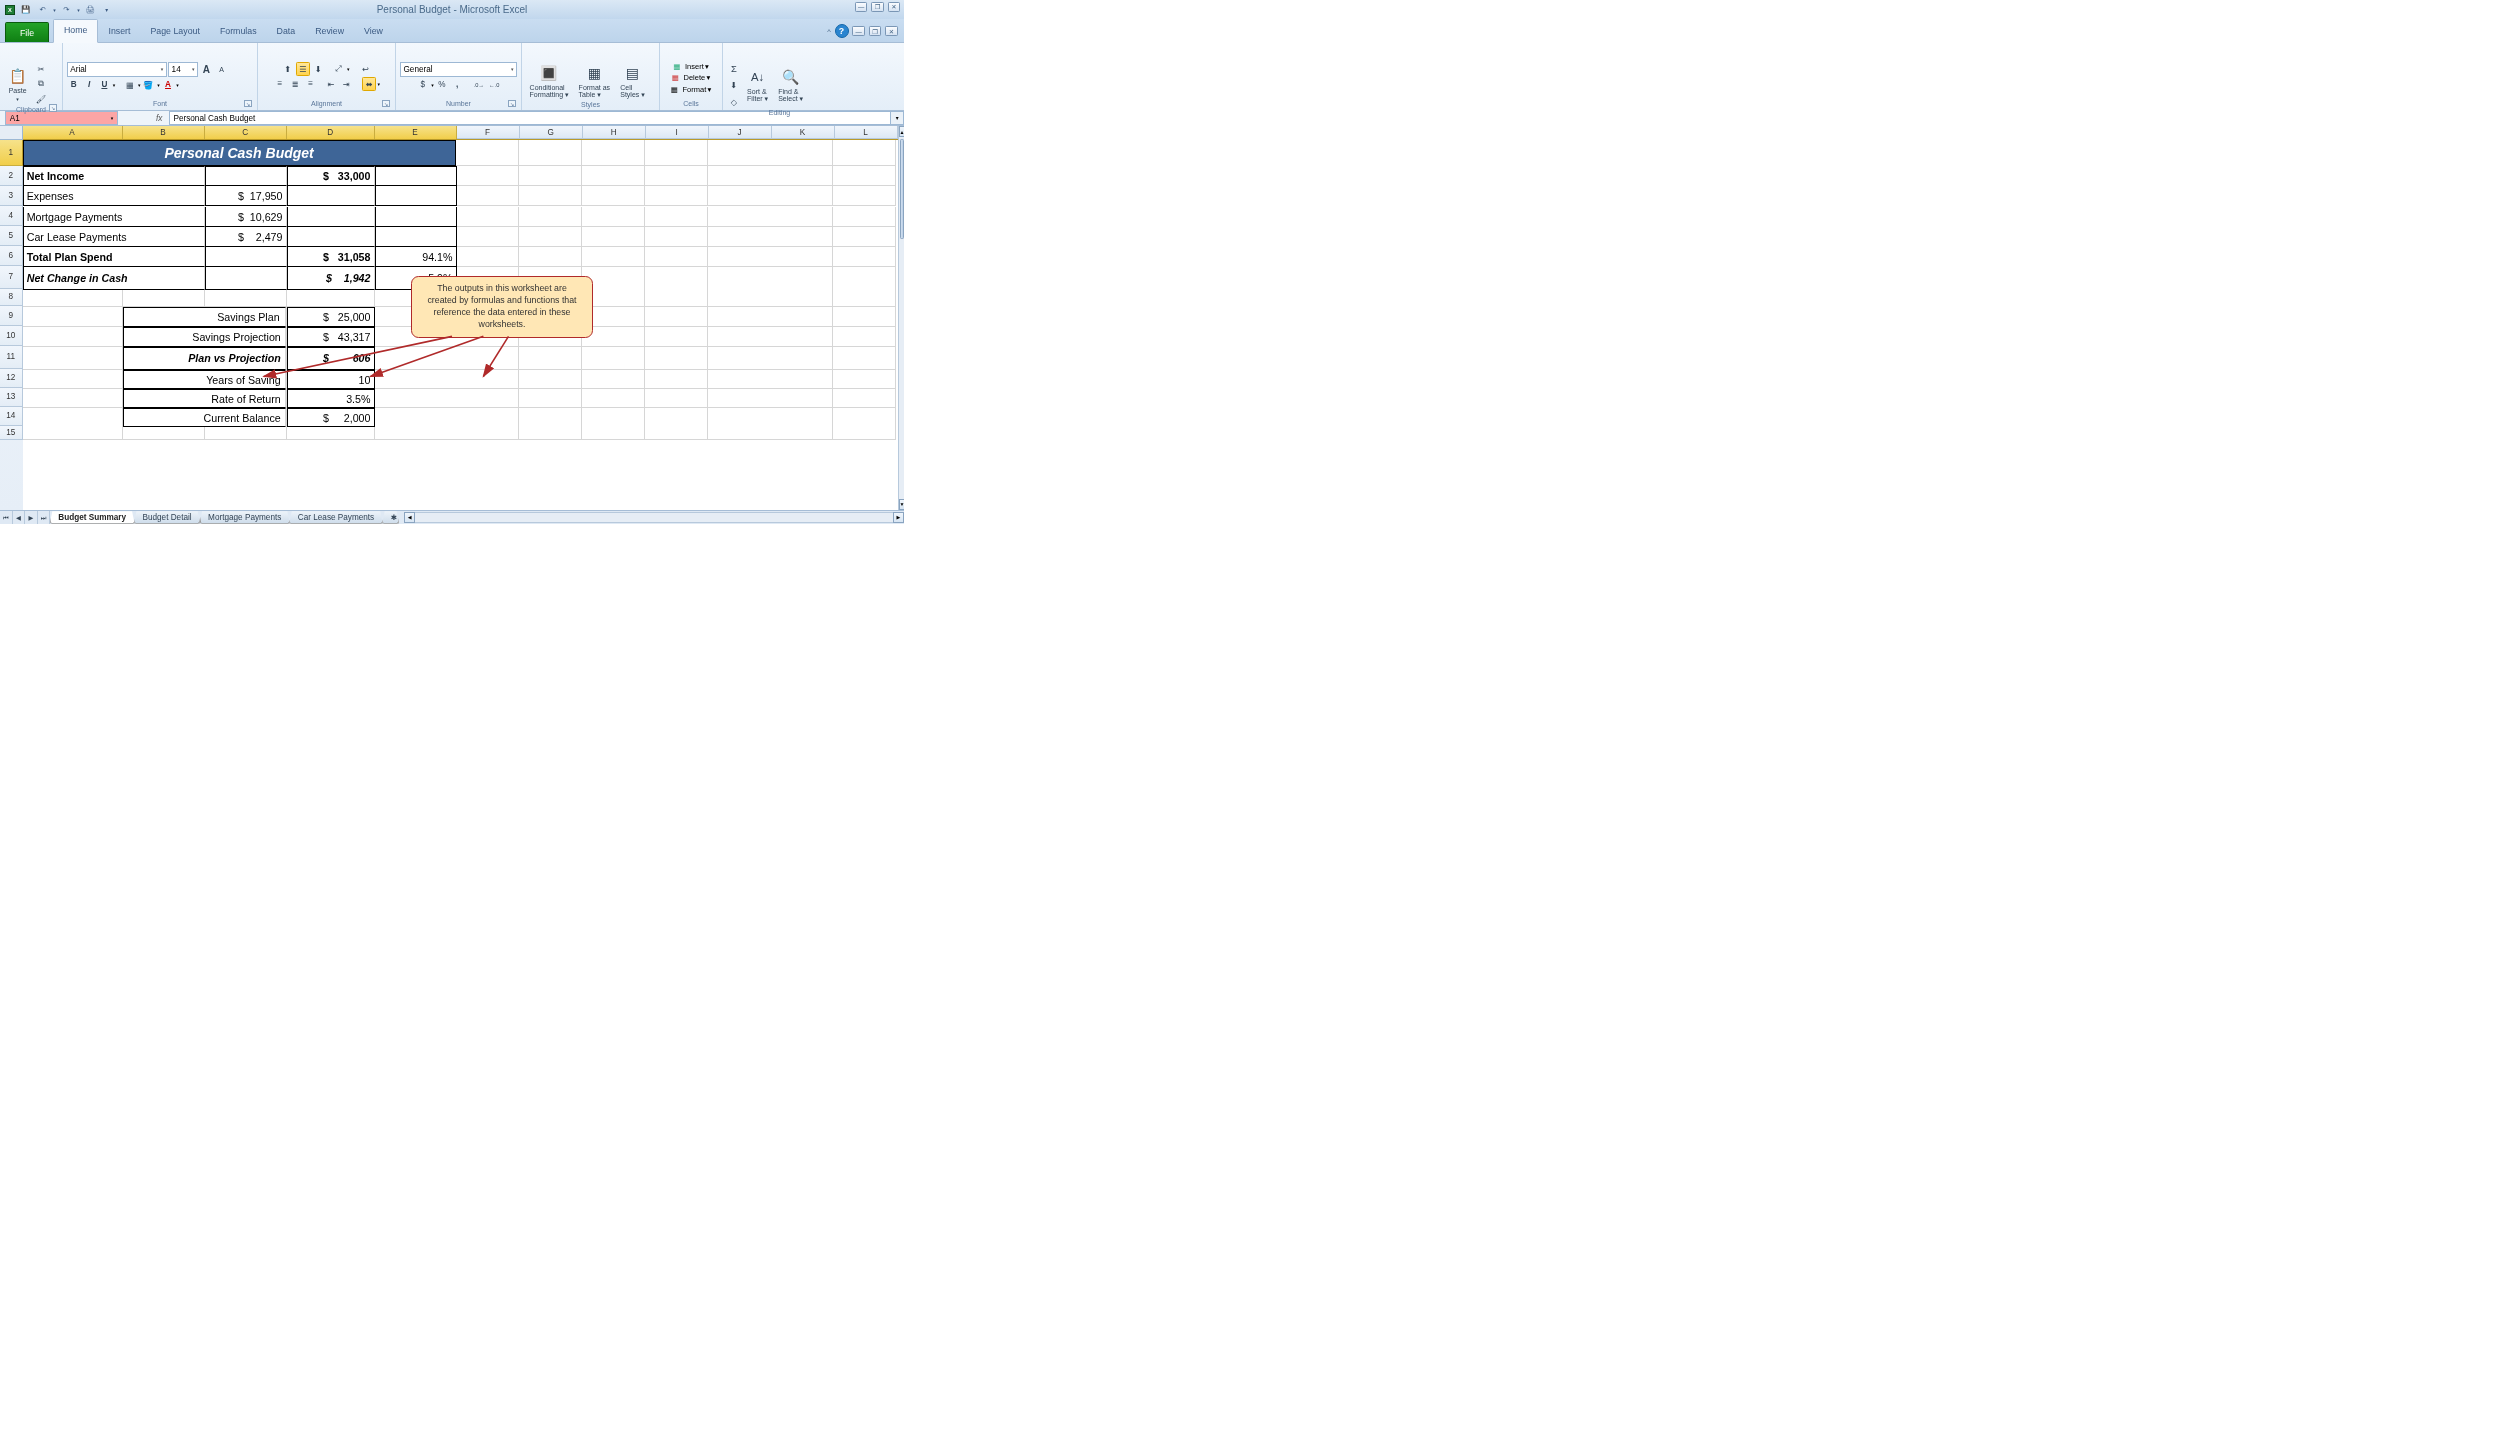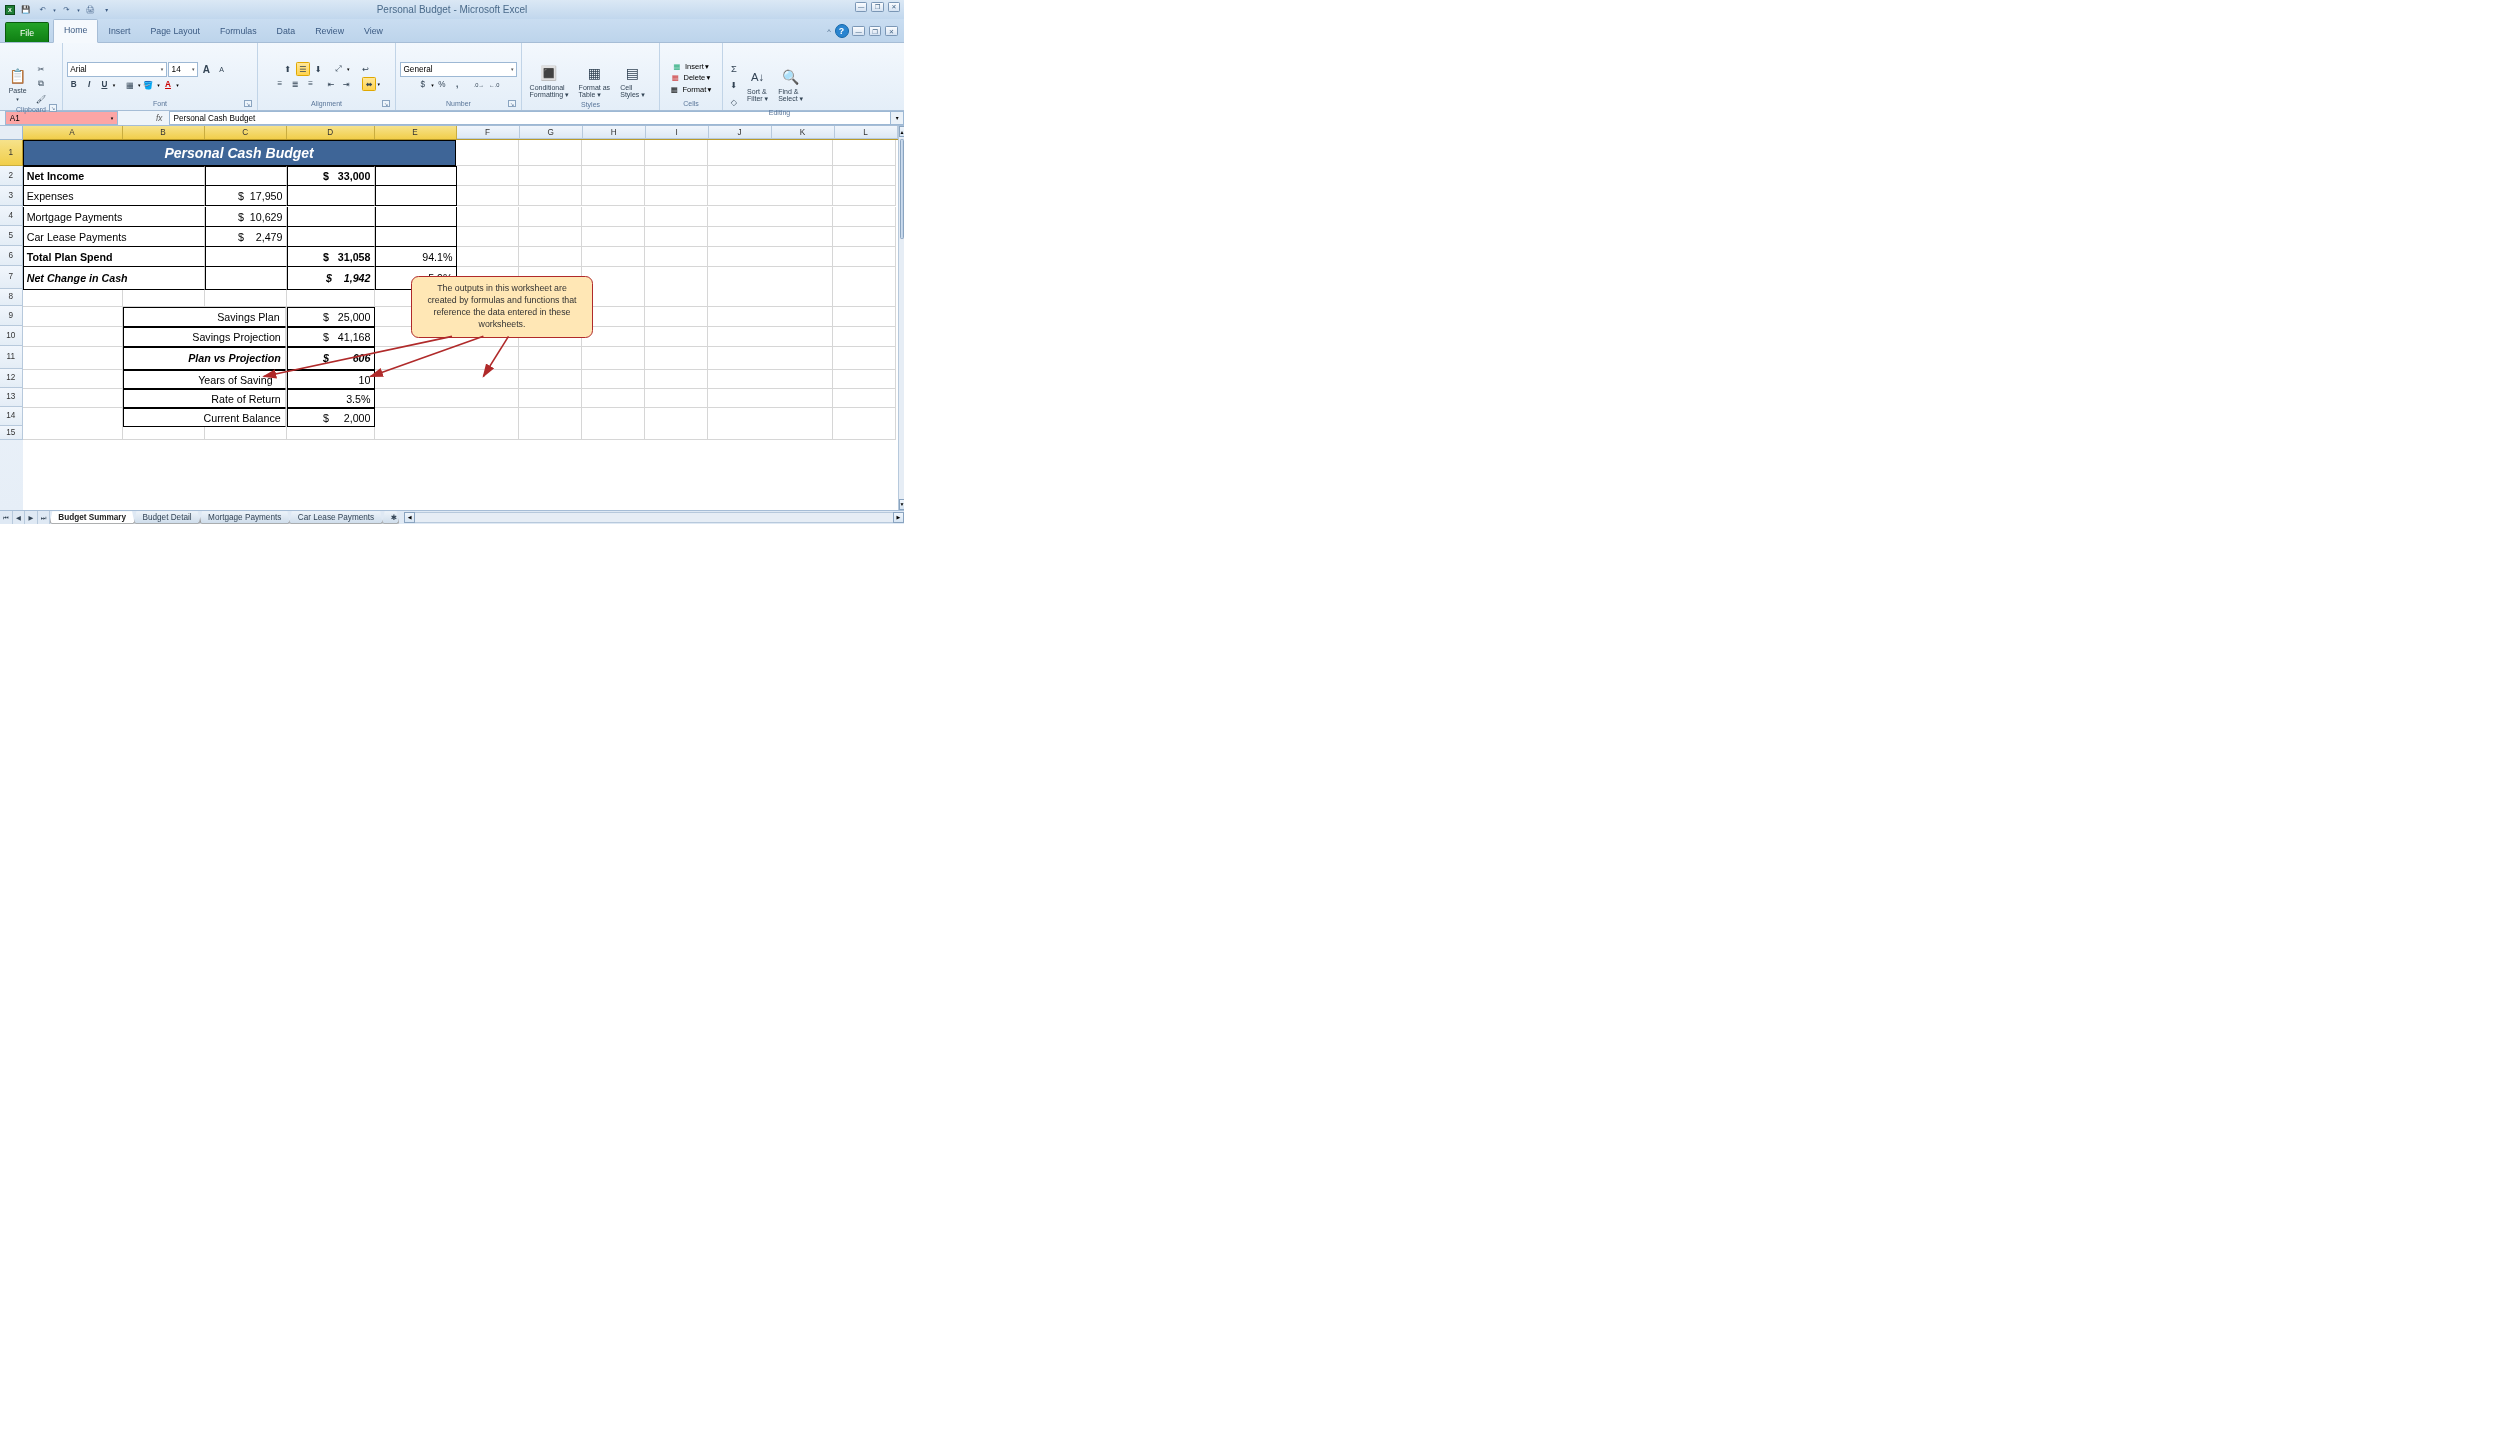--- a/index.html
+++ b/index.html
@@ -530,24 +530,24 @@
           <div class="cell" style="left: 182px; top: 107px; width: 82px; height: 20px; border-left: 0.6px solid rgb(0, 0, 0); border-bottom: 0.6px solid rgb(0, 0, 0);"></div>
           <div class="cell" style="left: 264px; top: 107px; width: 88px; height: 20px; font-weight: bold; border-left: 0.6px solid rgb(0, 0, 0); border-bottom: 0.6px solid rgb(0, 0, 0); justify-content: flex-end; white-space: pre;">$   31,058</div>
           <div class="cell" style="left: 352px; top: 107px; width: 82px; height: 20px; border-left: 0.6px solid rgb(0, 0, 0); border-bottom: 0.6px solid rgb(0, 0, 0); border-right: 0.6px solid rgb(0, 0, 0); justify-content: flex-end;">94.1%</div>
           <div class="cell" style="left: 0px; top: 127px; width: 182px; height: 22.6px; font-weight: bold; font-style: italic; border-left: 0.6px solid rgb(0, 0, 0); border-bottom: 0.6px solid rgb(0, 0, 0);">Net Change in Cash</div>
           <div class="cell" style="left: 182px; top: 127px; width: 82px; height: 22.6px; border-left: 0.6px solid rgb(0, 0, 0); border-bottom: 0.6px solid rgb(0, 0, 0);"></div>
           <div class="cell" style="left: 264px; top: 127px; width: 88px; height: 22.6px; font-weight: bold; font-style: italic; border-left: 0.6px solid rgb(0, 0, 0); border-bottom: 0.6px solid rgb(0, 0, 0); justify-content: flex-end; white-space: pre;">$    1,942</div>
           <div class="cell" style="left: 352px; top: 127px; width: 82px; height: 22.6px; border-left: 0.6px solid rgb(0, 0, 0); border-bottom: 0.6px solid rgb(0, 0, 0); border-right: 0.6px solid rgb(0, 0, 0); justify-content: flex-end;">5.9%</div>
           <div class="cell" style="left: 100px; top: 167px; width: 163px; height: 20px; border-left: 1.9px double rgb(0, 0, 0); border-top: 1.9px double rgb(0, 0, 0); border-bottom: 0.6px solid rgb(0, 0, 0); justify-content: flex-end; padding-right: 5px;">Savings Plan</div>
           <div class="cell" style="left: 264px; top: 167px; width: 88px; height: 20px; border-width: 1.9px 1.9px 0.6px 0.6px; border-style: double double solid solid; border-color: rgb(0, 0, 0); justify-content: flex-end; white-space: pre;">$   25,000</div>
           <div class="cell" style="left: 100px; top: 187px; width: 163px; height: 20px; border-left: 1.9px double rgb(0, 0, 0); border-top: 0.6px solid rgb(0, 0, 0); border-bottom: 0.6px solid rgb(0, 0, 0); justify-content: flex-end; padding-right: 3.8px;">Savings Projection</div>
-          <div class="cell" style="left: 264px; top: 187px; width: 88px; height: 20px; border-width: 0.6px 1.9px 0.6px 0.6px; border-style: solid double solid solid; border-color: rgb(0, 0, 0); justify-content: flex-end; white-space: pre;">$   41,168</div>
+          <div class="cell" style="left: 264px; top: 187px; width: 88px; height: 20px; border-width: 0.6px 1.9px 0.6px 0.6px; border-style: solid double solid solid; border-color: rgb(0, 0, 0); justify-content: flex-end; white-space: pre;">$   43,317</div>
           <div class="cell" style="left: 100px; top: 207px; width: 163px; height: 22.6px; border-left: 1.9px double rgb(0, 0, 0); border-top: 0.6px solid rgb(0, 0, 0); border-bottom: 0.6px solid rgb(0, 0, 0); justify-content: flex-end; padding-right: 3.8px; font-weight: bold; font-style: italic;">Plan vs Projection</div>
           <div class="cell" style="left: 264px; top: 207px; width: 88px; height: 22.6px; border-width: 0.6px 1.9px 0.6px 0.6px; border-style: solid double solid solid; border-color: rgb(0, 0, 0); justify-content: flex-end; white-space: pre; font-weight: bold; font-style: italic;">$        606</div>
-          <div class="cell" style="left: 100px; top: 230px; width: 163px; height: 19px; border-left: 1.9px double rgb(0, 0, 0); border-top: 0.6px solid rgb(0, 0, 0); border-bottom: 0.6px solid rgb(0, 0, 0); justify-content: flex-end; padding-right: 12px;">Years of Saving</div>
+          <div class="cell" style="left: 100px; top: 230px; width: 163px; height: 19px; border-left: 1.9px double rgb(0, 0, 0); border-top: 0.6px solid rgb(0, 0, 0); border-bottom: 0.6px solid rgb(0, 0, 0); justify-content: flex-end; padding-right: 4px;">Years of Saving</div>
           <div class="cell" style="left: 264px; top: 230px; width: 88px; height: 19px; border-width: 0.6px 1.9px 0.6px 0.6px; border-style: solid double solid solid; border-color: rgb(0, 0, 0); justify-content: flex-end; white-space: pre;">10</div>
           <div class="cell" style="left: 100px; top: 249px; width: 163px; height: 19px; border-left: 1.9px double rgb(0, 0, 0); border-top: 0.6px solid rgb(0, 0, 0); border-bottom: 0.6px solid rgb(0, 0, 0); justify-content: flex-end; padding-right: 3.8px;">Rate of Return</div>
           <div class="cell" style="left: 264px; top: 249px; width: 88px; height: 19px; border-width: 0.6px 1.9px 0.6px 0.6px; border-style: solid double solid solid; border-color: rgb(0, 0, 0); justify-content: flex-end; white-space: pre;">3.5%</div>
           <div class="cell" style="left: 100px; top: 268px; width: 163px; height: 19px; border-left: 1.9px double rgb(0, 0, 0); border-top: 0.6px solid rgb(0, 0, 0); border-bottom: 1.9px double rgb(0, 0, 0); justify-content: flex-end; padding-right: 3.8px;">Current Balance</div>
           <div class="cell" style="left: 264px; top: 268px; width: 88px; height: 19px; border-width: 0.6px 1.9px 1.9px 0.6px; border-style: solid double double solid; border-color: rgb(0, 0, 0); justify-content: flex-end; white-space: pre;">$     2,000</div>
         </div>
     </div>
   </div>
   <div class="vscroll">
     <div class="vbtn">▲</div>

